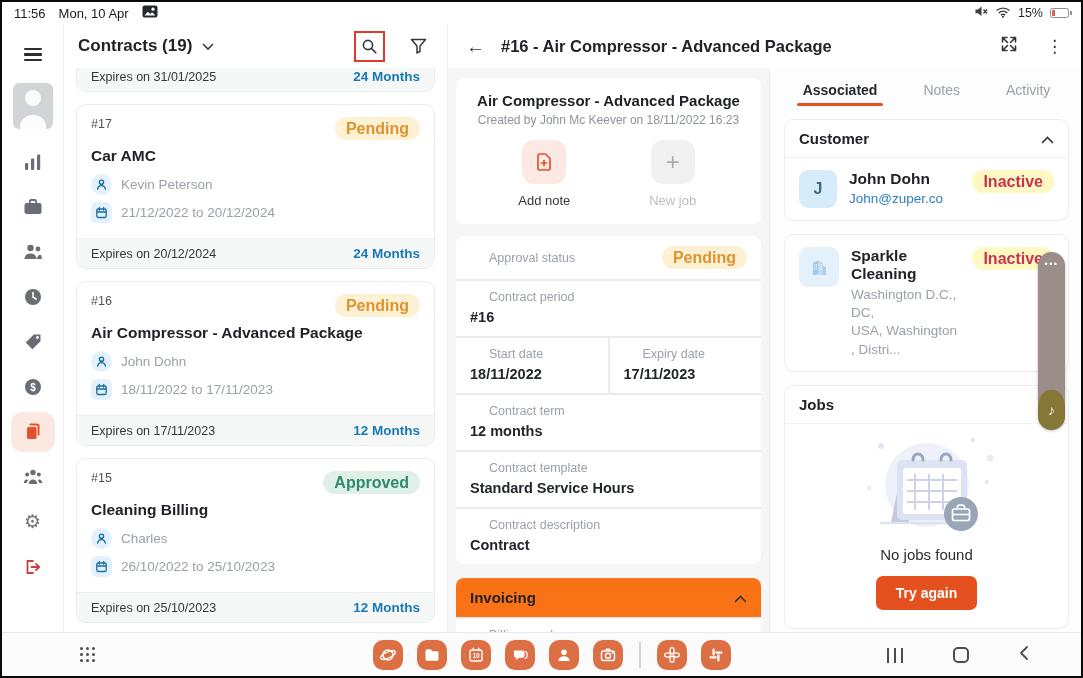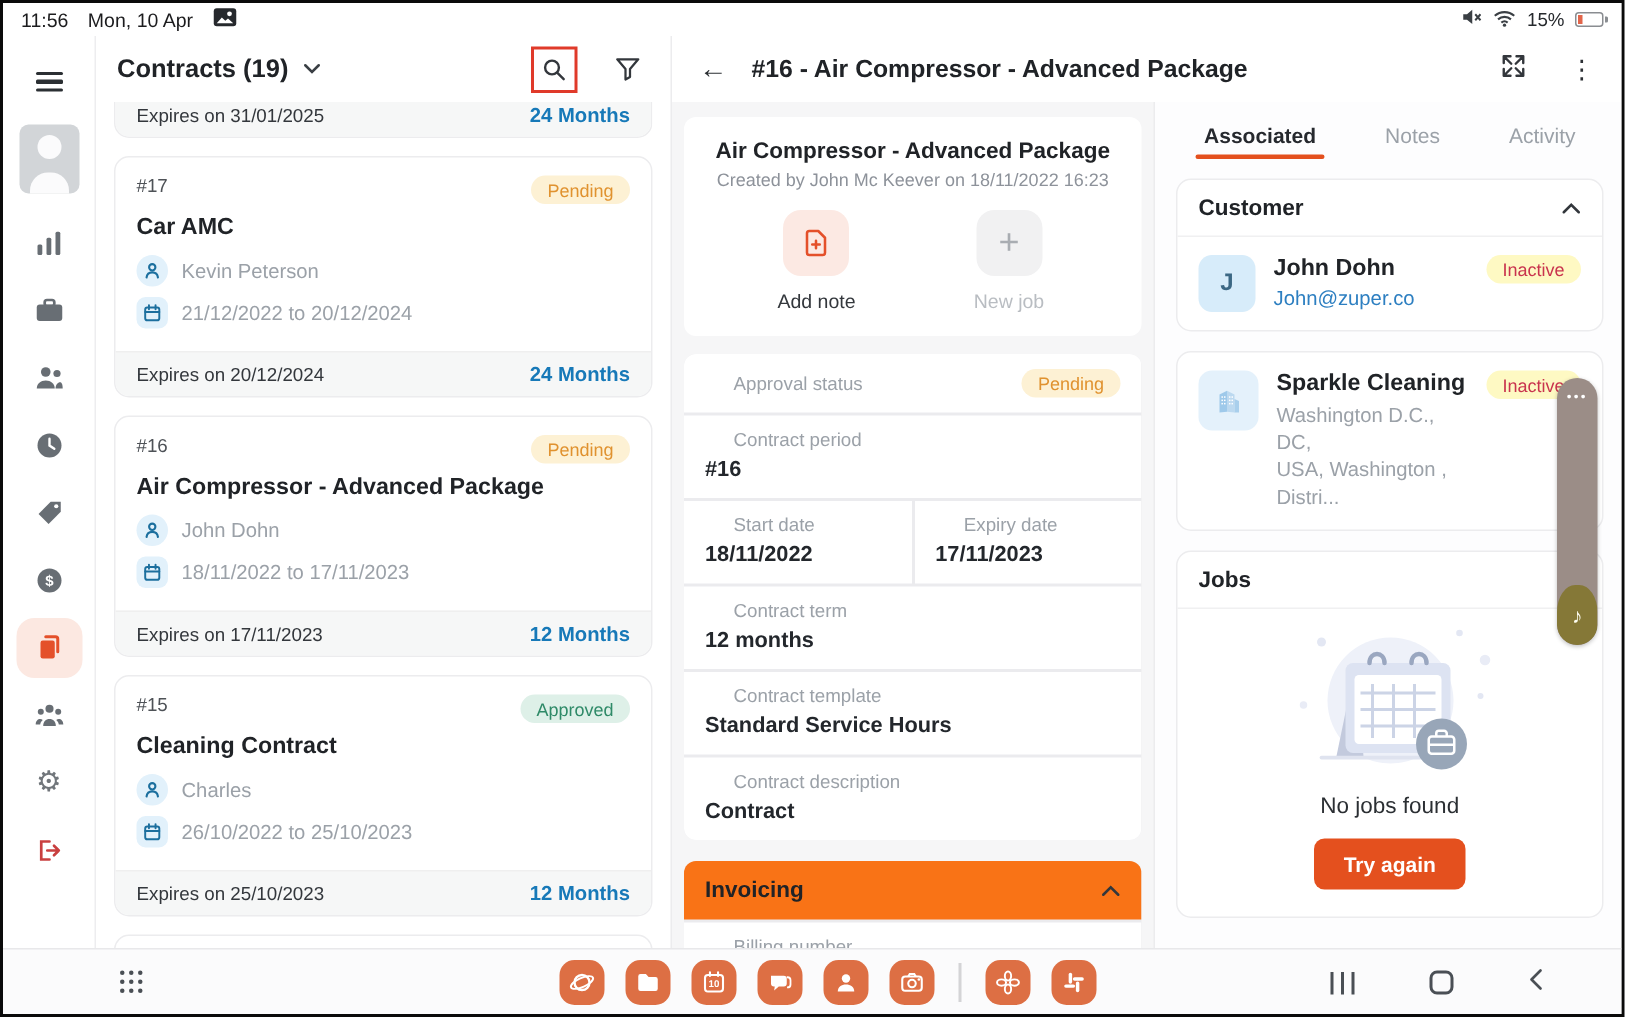--- a/index.html
+++ b/index.html
@@ -32,21 +32,21 @@
   .panel-header { height:44px; display:flex; align-items:center; padding:0 14px; gap:10px; flex:none; }
   .lp-title { font-size:17px; font-weight:700; color:#202327; }
   .search-btn { width:31px; height:31px; border:2.5px solid #e03a2a; display:grid; place-items:center; margin-left:auto; background:#fff; }
   .filter-btn { width:30px; height:30px; display:grid; place-items:center; margin-left:8px; }
   .list-body { flex:1; overflow:hidden; padding:0 12px; display:flex; flex-direction:column; gap:12px; }
   .ccard { border:1px solid #ececee; border-radius:10px; overflow:hidden; flex:none; background:#fff; }
   .cut-top { border-top:none; border-radius:0 0 10px 10px; height:24px; position:relative; }
   .cut-top .cfooter { position:absolute; bottom:0; left:0; right:0; border-top:none; }
   .cbody { padding:12px 14px 8px; }
   .crow1 { display:flex; justify-content:space-between; font-size:12.5px; color:#4e5257; }
-  .badge { font-size:12px; font-weight:400; padding:2.5px 11px; border-radius:12px; white-space:nowrap; }
+  .badge { font-size:16px; font-weight:700; padding:2.5px 11px; border-radius:12px; white-space:nowrap; }
   .badge.pending  { color:#e0922f; background:#fdf1d4; }
   .badge.approved { color:#2f8a68; background:#def0e8; }
   .badge.inactive { color:#c9344e; background:#fef9c3; }
   .ctitle { font-size:15.5px; font-weight:700; color:#202327; margin:7px 0 9px; }
   .cmeta { display:flex; align-items:center; gap:9px; color:#9ba1a8; font-size:13.5px; margin-bottom:7px; }
   .micon { width:21px; height:21px; border-radius:50%; background:#e2f1fb; display:grid; place-items:center; flex:none; }
   .micon.sq { border-radius:6px; }
   .cfooter { background:#f6f7f7; border-top:1px solid #efefef; padding:7px 14px; display:flex; justify-content:space-between; align-items:center; font-size:12.5px; color:#33373c; }
   .term { color:#1779b8; font-weight:700; font-size:13.5px; }
 
@@ -327,21 +327,21 @@
           <span class="term">12 Months</span>
         </div>
       </div>
 
       <div class="ccard">
         <div class="cbody">
           <div class="crow1">
             <span>#15</span>
             <span class="badge approved">Approved</span>
           </div>
-          <div class="ctitle">Cleaning Contract</div>
+          <div class="ctitle">Cleaning Billing</div>
           <div class="cmeta">
               <span class="micon">
                 <svg width="13" height="13" viewBox="0 0 13 13">
                   <circle cx="6.5" cy="4.2" r="2.1" stroke="#1c6f9e" stroke-width="1.4" fill="none"></circle>
                   <path d="M2.7 11c.3-2.4 2-3.4 3.8-3.4s3.5 1 3.8 3.4" stroke="#1c6f9e" stroke-width="1.4" fill="none" stroke-linecap="round"></path>
                 </svg>
               </span>
               <span>Charles</span>
             </div>
           <div class="cmeta">

